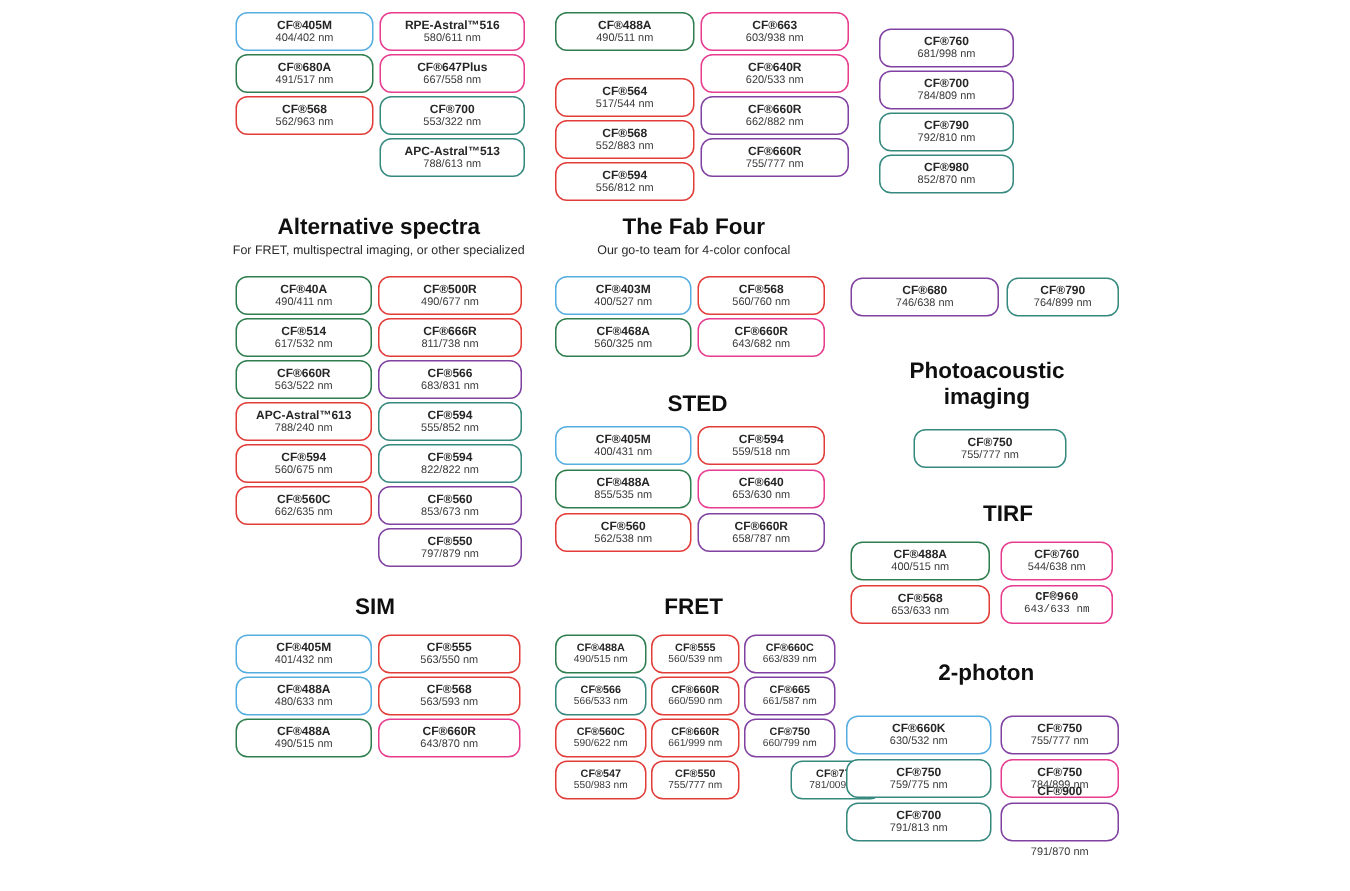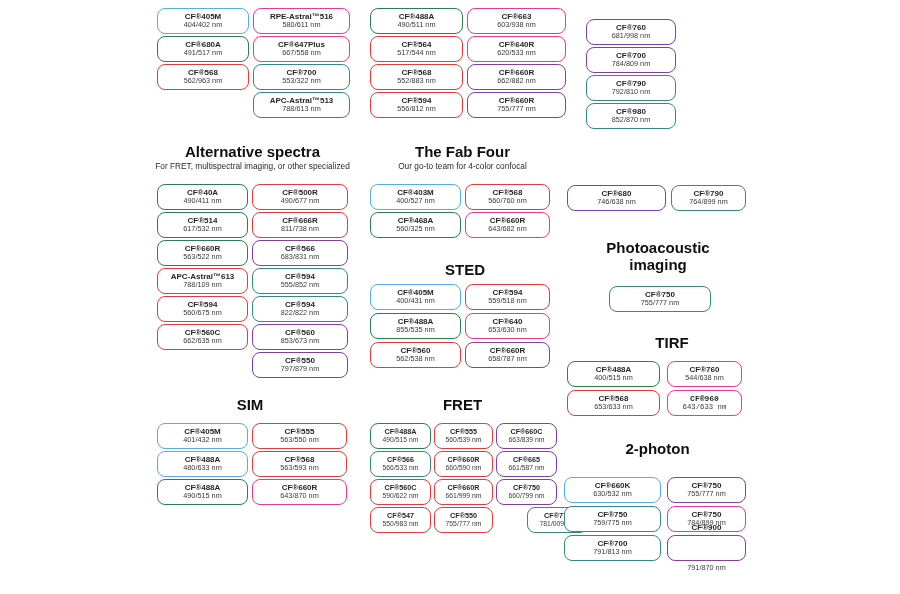--- a/index.html
+++ b/index.html
@@ -124,21 +124,21 @@
           <div class="bv">788/613 nm</div>
         </div>
       </div>
     </div>
   <div class="sec" id="g-top-mid">
       <div class="col">
         <div class="box" style="border-color: rgb(46, 125, 78);">
           <div class="bt">CF®488A</div>
           <div class="bv">490/511 nm</div>
         </div>
-        <div class="box" style="border-color: rgb(225, 60, 56);">
+        <div class="box" style="border-color: rgb(225, 60, 56); margin-top: 16px;">
           <div class="bt">CF®564</div>
           <div class="bv">517/544 nm</div>
         </div>
         <div class="box" style="border-color: rgb(225, 60, 56);">
           <div class="bt">CF®568</div>
           <div class="bv">552/883 nm</div>
         </div>
         <div class="box" style="border-color: rgb(225, 60, 56);">
           <div class="bt">CF®594</div>
           <div class="bv">556/812 nm</div>
@@ -192,21 +192,21 @@
         <div class="box" style="border-color: rgb(46, 125, 78);">
           <div class="bt">CF®514</div>
           <div class="bv">617/532 nm</div>
         </div>
         <div class="box" style="border-color: rgb(46, 125, 78);">
           <div class="bt">CF®660R</div>
           <div class="bv">563/522 nm</div>
         </div>
         <div class="box" style="border-color: rgb(225, 60, 56); text-align: right;">
           <div class="bt">APC-Astral™613</div>
-          <div class="bv">788/109 nm</div>
+          <div class="bv">788/240 nm</div>
         </div>
         <div class="box" style="border-color: rgb(225, 60, 56);">
           <div class="bt">CF®594</div>
           <div class="bv">560/675 nm</div>
         </div>
         <div class="box" style="border-color: rgb(225, 60, 56);">
           <div class="bt">CF®560C</div>
           <div class="bv">662/635 nm</div>
         </div>
       </div>

